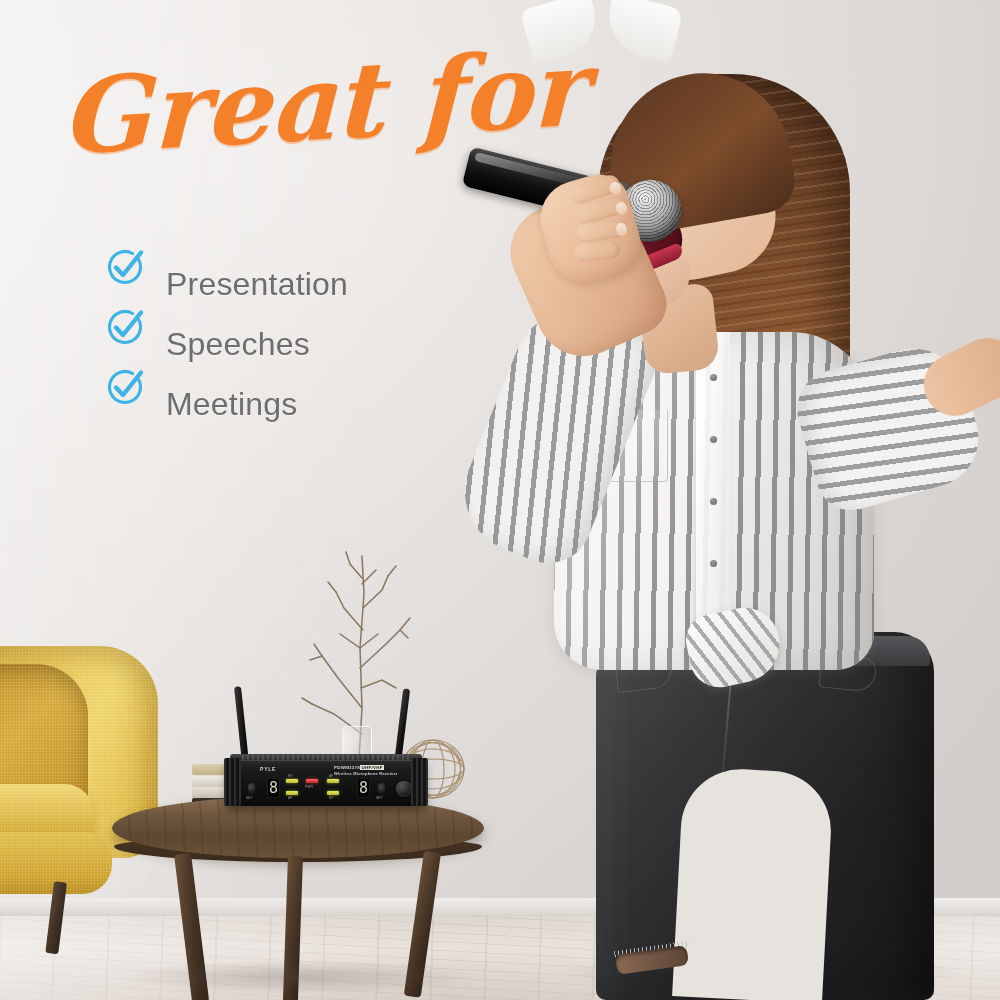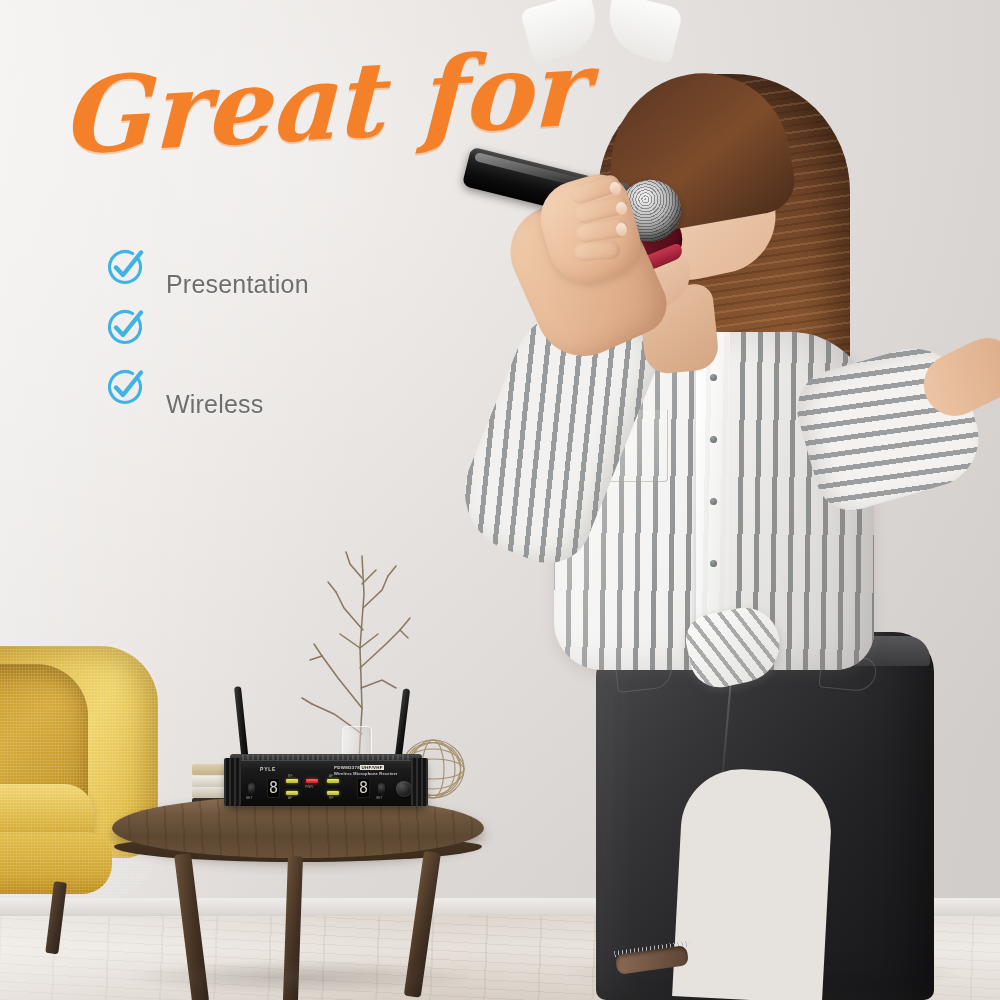--- a/index.html
+++ b/index.html
@@ -54,21 +54,21 @@
     text-shadow:0 2px 0 rgba(244,128,42,.35);
     white-space:nowrap;
   }
 
   
   .checklist { position:absolute; left:104px; top:236px; width:330px; }
   .check-row { display:flex; align-items:center; height:60px; }
   .check-ico { width:46px; height:46px; flex:0 0 46px; position:relative; margin-right:16px; }
   .check-ico svg { position:absolute; left:0; top:0; }
   .check-label {
-    font-size:25px; color:#6e6e6e; font-weight:400;
+    font-size:32px; color:#6e6e6e; font-weight:400;
     letter-spacing:.2px; line-height:1;
     text-shadow:0 1px 1px rgba(255,255,255,.55);
     margin-top:36px;
   }
 
   
   .chair { position:absolute; left:-92px; top:646px; width:260px; height:272px; }
   .chair-back {
     position:absolute; left:0; top:0; width:250px; height:212px;
     background:linear-gradient(118deg,#c89a24 0%,#e3bf4e 36%,#efd469 62%,#d8ad32 100%);
@@ -515,30 +515,31 @@
       <span class="check-label">Presentation</span>
     </div>
 
     <div class="check-row">
       <span class="check-ico">
         <svg width="46" height="46" viewBox="0 0 46 46">
           <circle cx="21" cy="24" r="15.5" fill="none" stroke="#3fb3e4" stroke-width="3.1" stroke-linecap="round" stroke-dasharray="88 14" transform="rotate(-28 21 24)"></circle>
           <path d="M12 24.5 L19 32 L37 9.5" fill="none" stroke="#3fb3e4" stroke-width="4.4" stroke-linecap="round" stroke-linejoin="round"></path>
         </svg>
       </span>
+      <span class="check-label">Speeches</span>
     </div>
 
     <div class="check-row">
       <span class="check-ico">
         <svg width="46" height="46" viewBox="0 0 46 46">
           <circle cx="21" cy="24" r="15.5" fill="none" stroke="#3fb3e4" stroke-width="3.1" stroke-linecap="round" stroke-dasharray="88 14" transform="rotate(-28 21 24)"></circle>
           <path d="M12 24.5 L19 32 L37 9.5" fill="none" stroke="#3fb3e4" stroke-width="4.4" stroke-linecap="round" stroke-linejoin="round"></path>
         </svg>
       </span>
-      <span class="check-label">Wireless</span>
+      <span class="check-label">Meetings</span>
     </div>
 
 
 
 
   </div>
 
   <div class="chair">
     <div class="chair-back"></div>
     <div class="chair-inner"></div>

